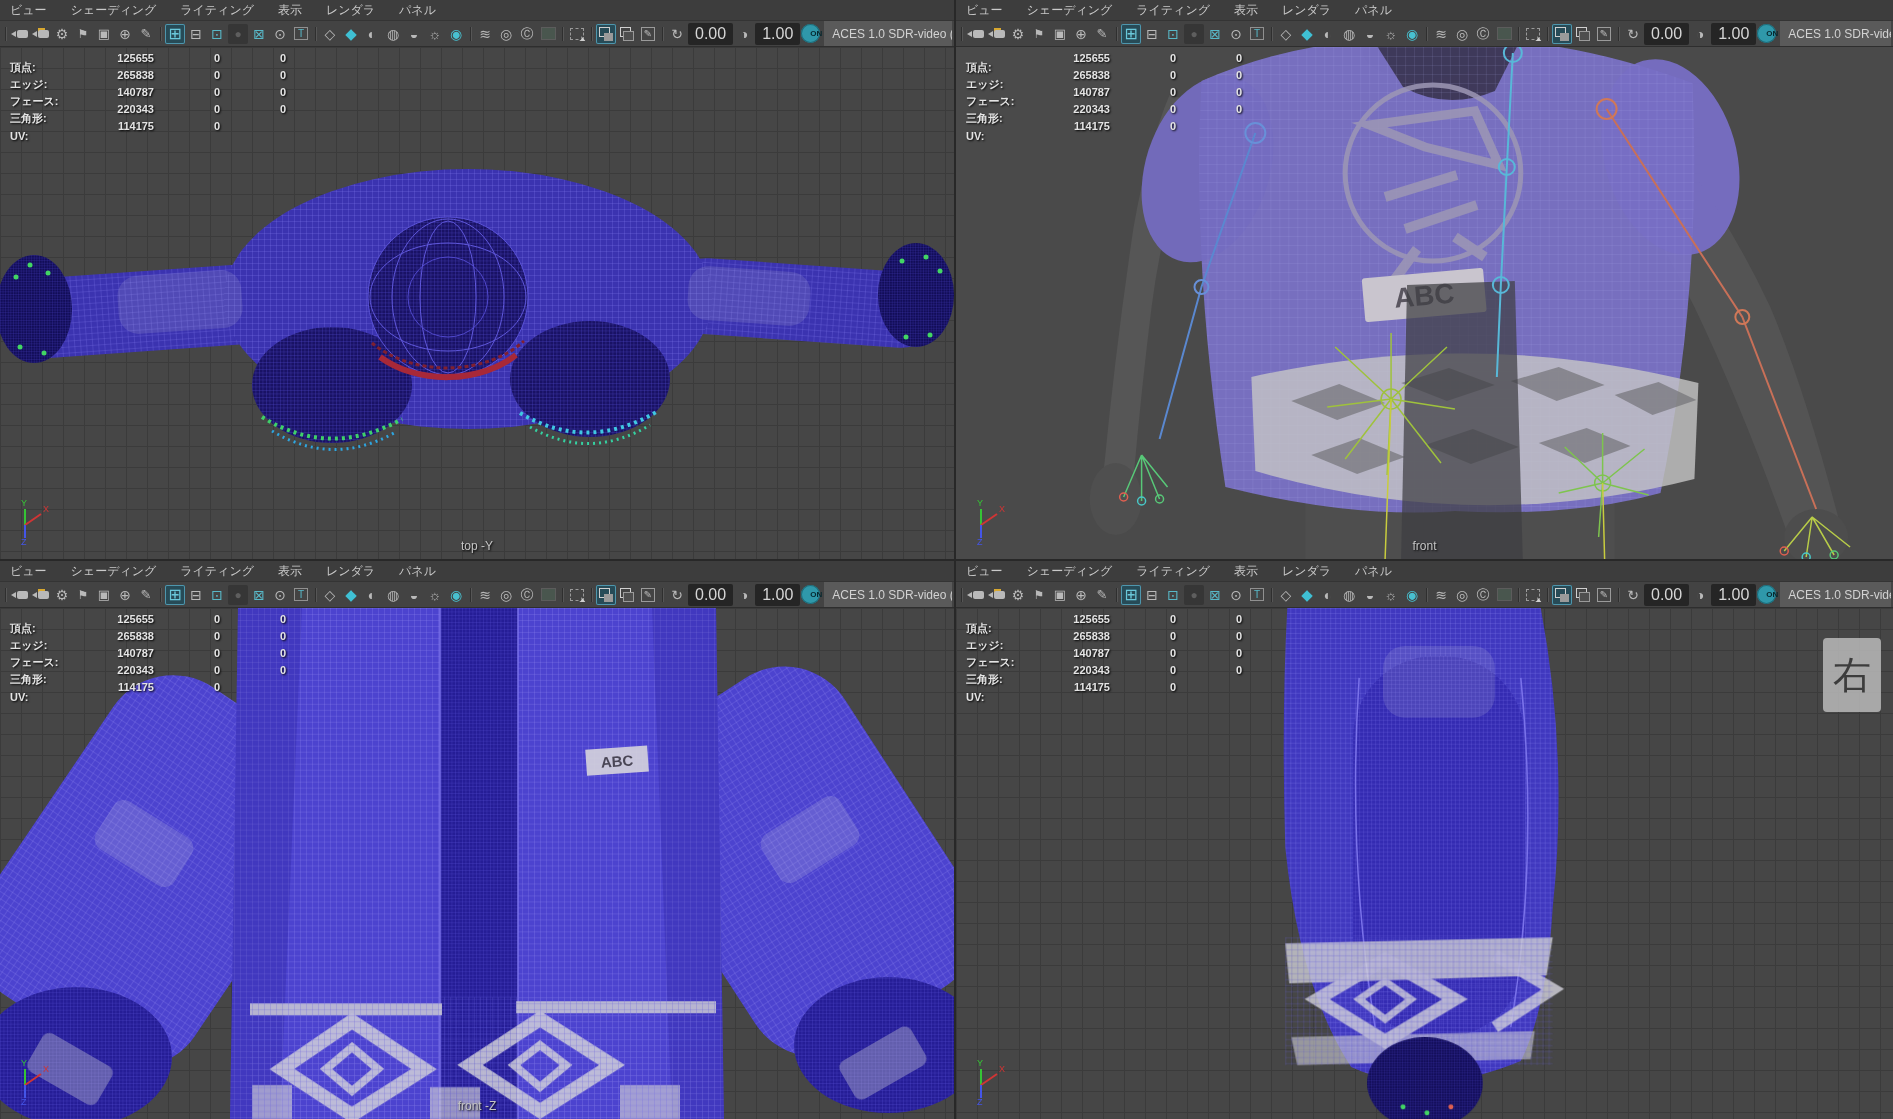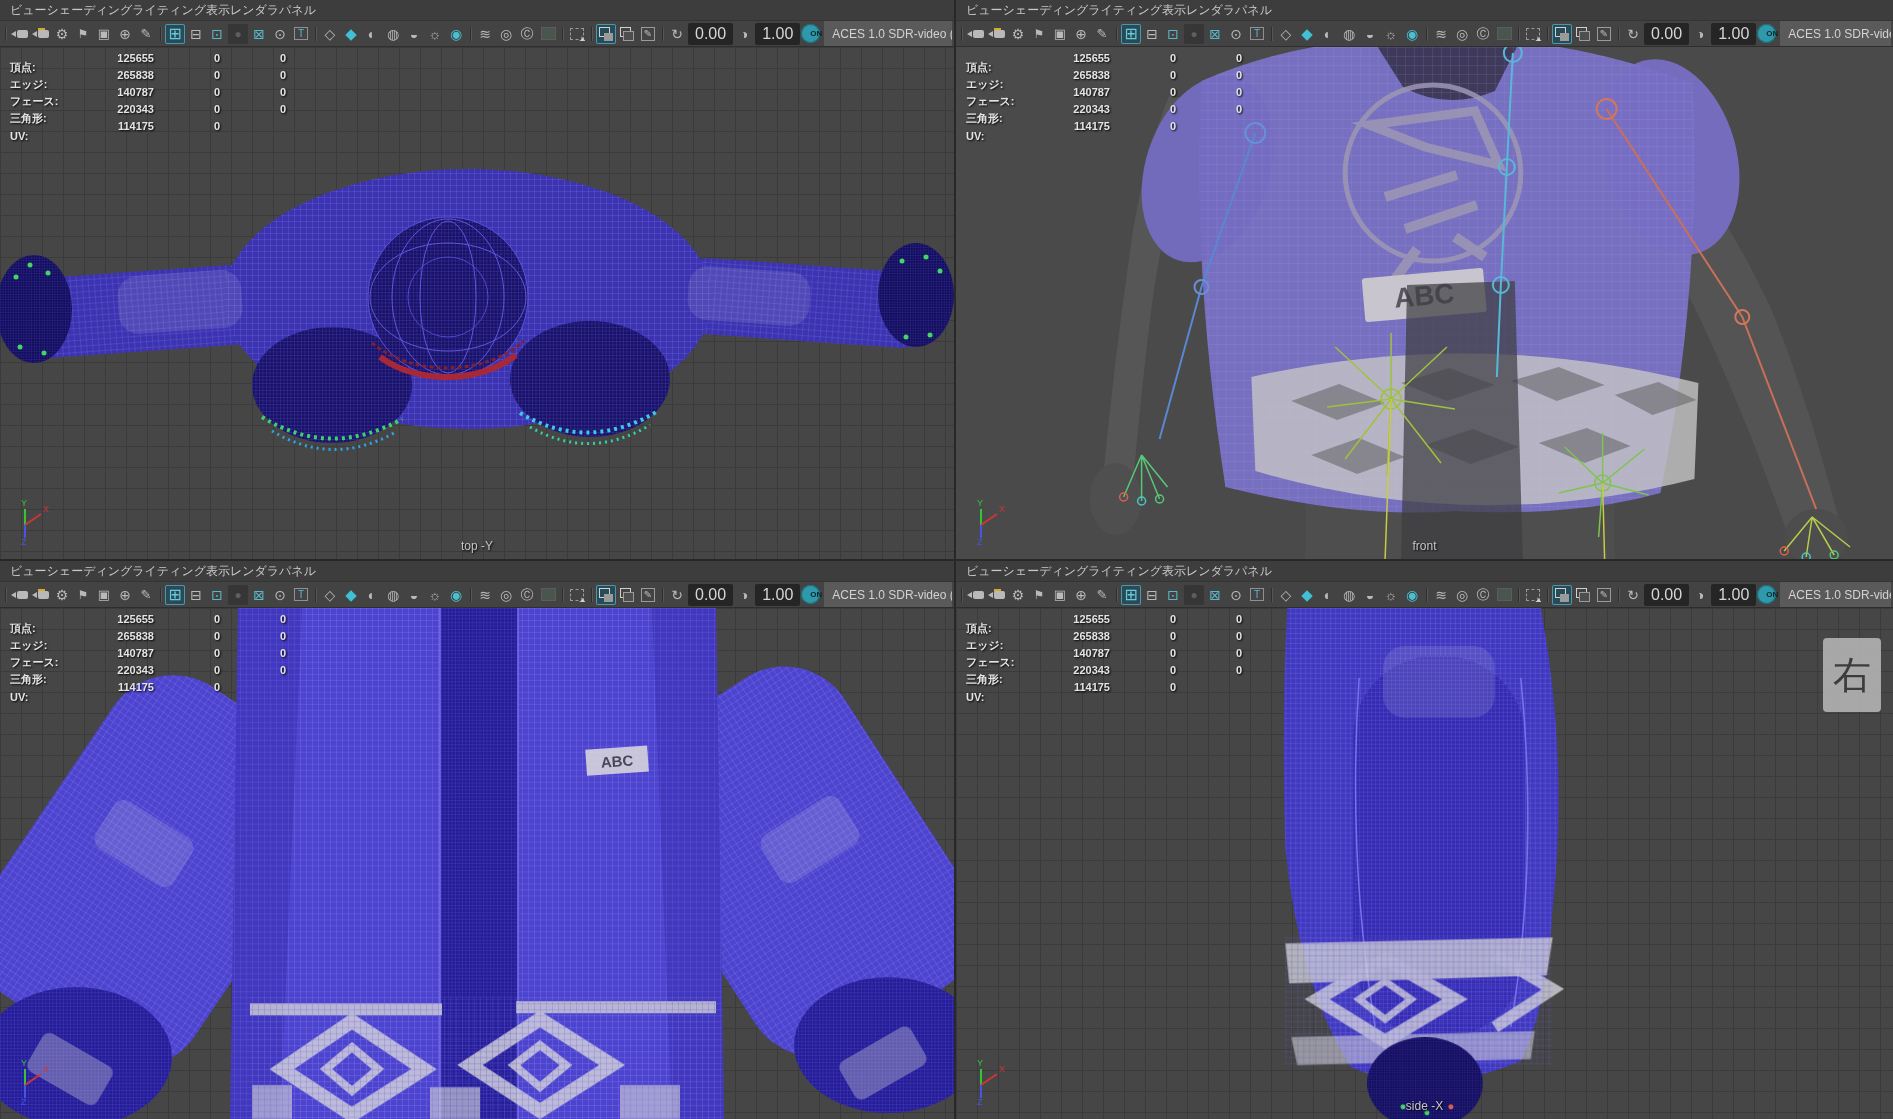--- a/index.html
+++ b/index.html
@@ -2,21 +2,21 @@
 <html><head>
 <meta charset="utf-8">
 <style>
   html,body{margin:0;padding:0;background:#222;}
   *{box-sizing:border-box;font-family:"Liberation Sans","DejaVu Sans",sans-serif;}
   .stage{position:relative;width:1893px;height:1119px;overflow:hidden;background:#282828;
          display:grid;grid-template-columns:954px 937px;grid-template-rows:559px 558px;gap:2px;}
   .pane{position:relative;display:flex;flex-direction:column;background:#3c3c3c;overflow:hidden;}
   
   .vp-menubar{height:21px;flex:0 0 21px;background:#3d3d3d;border-bottom:1px solid #343434;
-              display:flex;align-items:center;padding:0 10px;font-size:12px;color:#cacaca;white-space:nowrap;}
+              display:flex;align-items:center;gap:24px;padding:0 10px;font-size:12px;color:#cacaca;white-space:nowrap;}
   .menu-item{cursor:default;}
   .vp-toolbar{height:26px;flex:0 0 26px;background:#434343;border-bottom:1px solid #2e2e2e;
               display:flex;align-items:center;gap:1px;padding:0 2px;overflow:hidden;}
   .ticon{width:20px;height:20px;display:inline-flex;align-items:center;justify-content:center;
          position:relative;color:#b9b9b9;font-size:13px;line-height:1;border-radius:2px;flex:0 0 auto;}
   .t-active{background:#274b57;box-shadow:inset 0 0 0 1px #4e96ad;}
   .tsep{width:7px;height:16px;position:relative;flex:0 0 auto;}
   .tsep::before{content:"";position:absolute;left:3px;top:1px;bottom:1px;width:1px;background:#2f2f2f;box-shadow:1px 0 0 #565656;}
   .tfield{background:#252525;color:#d6d6d6;font-size:16px;padding:2px 7px;border-radius:2px;
           min-width:44px;text-align:center;flex:0 0 auto;}
@@ -580,20 +580,21 @@
       <div class="gizmo-slot">
   <svg width="46" height="48" viewBox="0 0 46 48">
     <line x1="17" y1="28" x2="17" y2="12" stroke="#35c435" stroke-width="2"></line>
     <text x="13" y="9" fill="#35c435" font-size="9">Y</text>
     <line x1="17" y1="28" x2="33" y2="17" stroke="#d03535" stroke-width="2"></line>
     <text x="35" y="15" fill="#d03535" font-size="9">X</text>
     <line x1="17" y1="28" x2="17" y2="41" stroke="#4455e8" stroke-width="2"></line>
     <text x="13" y="48" fill="#4455e8" font-size="9">Z</text>
   </svg>
 </div>
+      <div class="cam-label">front -Z</div>
     </div>
   </section>
 
   <section class="pane">
     <div class="chrome-slot">
   <div class="vp-menubar">
           <span class="menu-item">ビュー</span>
           <span class="menu-item">シェーディング</span>
           <span class="menu-item">ライティング</span>
           <span class="menu-item">表示</span>
@@ -710,16 +711,15 @@
   <svg width="46" height="48" viewBox="0 0 46 48">
     <line x1="17" y1="28" x2="17" y2="12" stroke="#35c435" stroke-width="2"></line>
     <text x="13" y="9" fill="#35c435" font-size="9">Y</text>
     <line x1="17" y1="28" x2="33" y2="17" stroke="#d03535" stroke-width="2"></line>
     <text x="35" y="15" fill="#d03535" font-size="9">X</text>
     <line x1="17" y1="28" x2="17" y2="41" stroke="#4455e8" stroke-width="2"></line>
     <text x="13" y="48" fill="#4455e8" font-size="9">Z</text>
   </svg>
 </div>
       <div class="right-tag">右</div>
-      <div class="cam-label">side -X</div>
     </div>
   </section>
 </div>
 
 </body></html>

